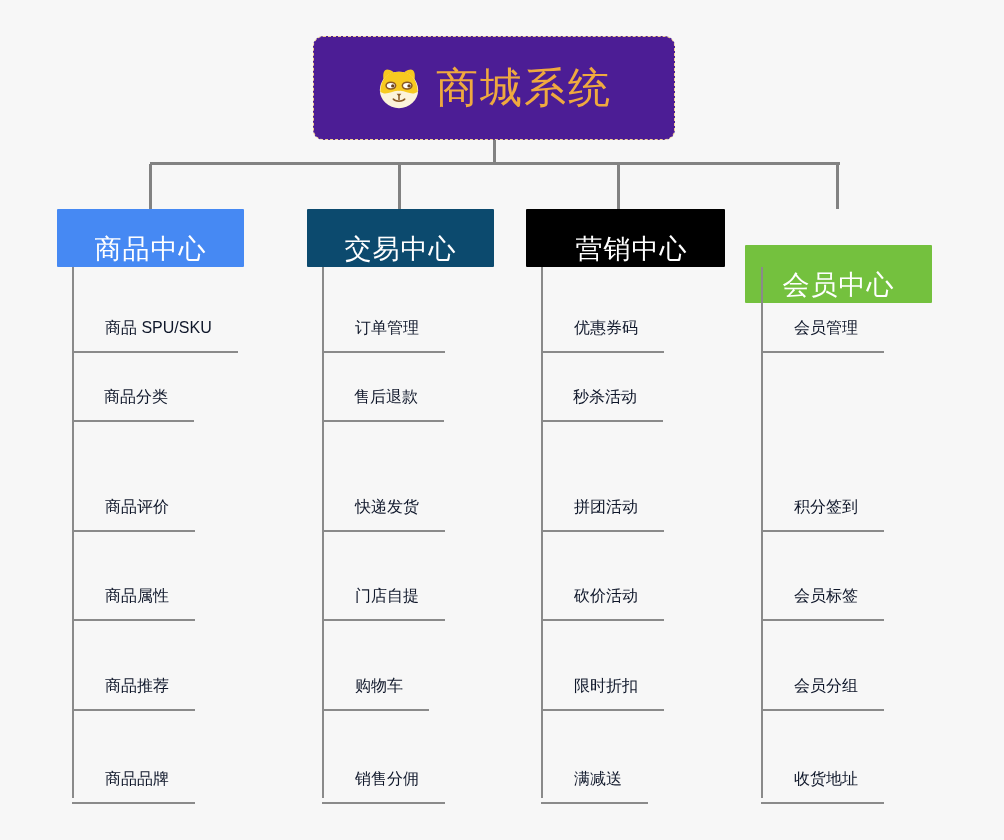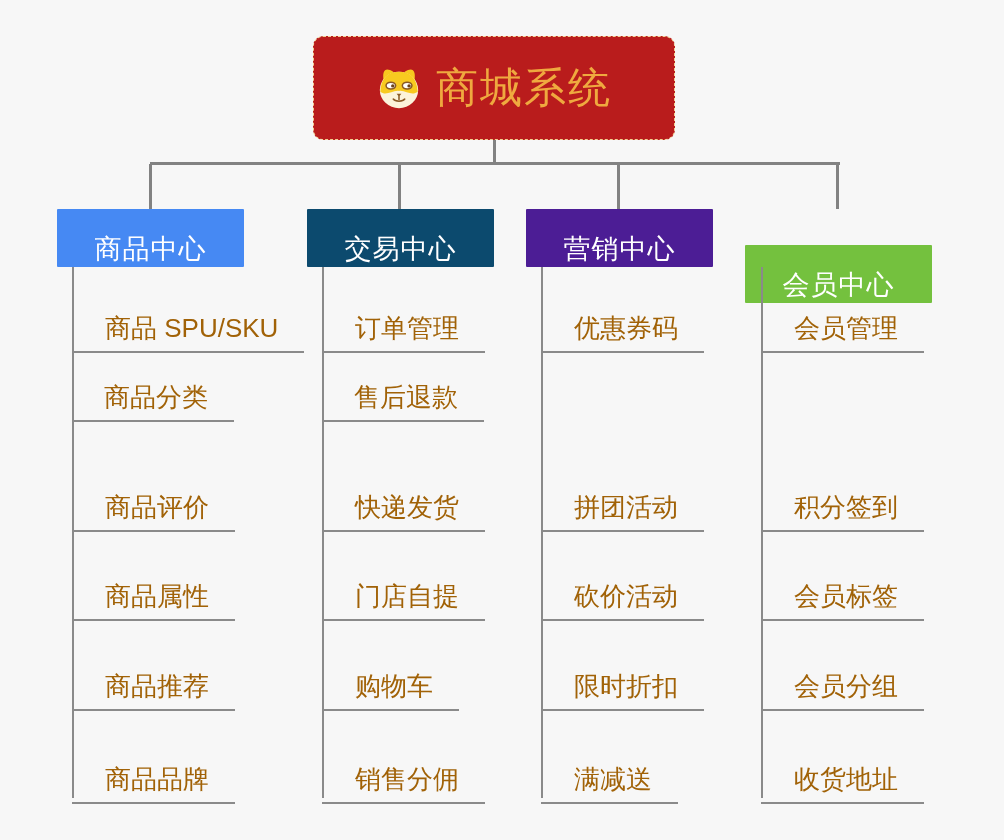--- a/index.html
+++ b/index.html
@@ -7,21 +7,21 @@
     width:1004px;height:840px;
     background:#F7F7F7;
     font-family:"Liberation Sans","DejaVu Sans",sans-serif;
     overflow:hidden;
   }
   .canvas{position:relative;width:1004px;height:840px;}
 
   
   .root-node{
     position:absolute;left:313px;top:36px;width:362px;height:104px;
-    background:#b91c1c;border:1px dashed #F3D193;border-radius:10px;
+    background:#4c1d95;border:1px dashed #F3D193;border-radius:10px;
     display:flex;align-items:center;justify-content:center;gap:14px;
     box-sizing:border-box;
   }
   .root-label{font-size:42px;color:#EFA93F;letter-spacing:2px;}
 
   
   .line{position:absolute;background:#828282;}
   .stub{left:493px;top:140px;width:3px;height:23px;}
   .hbar{left:150px;top:162px;width:690px;height:3px;}
   .drop{top:164px;width:3px;height:45px;}
@@ -35,21 +35,21 @@
   }
   .branch-1{left:57px;} .branch-2{left:307px;} .branch-3{left:526px;} .branch-4{left:745px;}
 
   
   .vline{position:absolute;top:267px;width:2px;height:531px;background:#8A8A8A;}
   .vline-1{left:72px;} .vline-2{left:322px;} .vline-3{left:541px;} .vline-4{left:761px;}
 
   
   .leaf{
     position:absolute;
-    font-size:26px;line-height:30px;color:#a16207;
+    font-size:16px;line-height:30px;color:#0f172a;
     padding:0 26px 8px 33px;
     border-bottom:2px solid #8A8A8A;
     white-space:nowrap;cursor:default;
   }
   .col-1{left:72px;} .col-2{left:322px;} .col-3{left:541px;} .col-4{left:761px;text-align:right;}
   .row-1{top:313px;} .row-2{top:382px;padding-left:32px;} .row-3{top:492px;}
   .row-4{top:581px;} .row-5{top:671px;} .row-6{top:764px;}
 </style>
 </head>
 <body>
@@ -80,21 +80,21 @@
   <div class="line drop drop-2"></div>
   <div class="line drop drop-3"></div>
   <div class="line drop drop-4"></div>
 
   <div class="branch branch-1" style="background: rgb(70, 137, 243);">
     <span>商品中心</span>
   </div>
   <div class="branch branch-2" style="background: #0c4a6e;">
     <span>交易中心</span>
   </div>
-  <div class="branch branch-3" style="background: #4c1d95;">
+  <div class="branch branch-3" style="background: #000000; padding-left: 12px;">
     <span>营销中心</span>
   </div>
   <div class="branch branch-4" style="background: rgb(116, 193, 62); margin-top: 36px;">
     <span>会员中心</span>
   </div>
 
   <div class="vline vline-1"></div>
   <div class="vline vline-2"></div>
   <div class="vline vline-3"></div>
   <div class="vline vline-4"></div>
@@ -107,20 +107,21 @@
   <div class="leaf col-1 row-6">商品品牌</div>
 
   <div class="leaf col-2 row-1">订单管理</div>
   <div class="leaf col-2 row-2">售后退款</div>
   <div class="leaf col-2 row-3">快递发货</div>
   <div class="leaf col-2 row-4">门店自提</div>
   <div class="leaf col-2 row-5">购物车</div>
   <div class="leaf col-2 row-6">销售分佣</div>
 
   <div class="leaf col-3 row-1">优惠券码</div>
+  <div class="leaf col-3 row-2">秒杀活动</div>
   <div class="leaf col-3 row-3">拼团活动</div>
   <div class="leaf col-3 row-4">砍价活动</div>
   <div class="leaf col-3 row-5">限时折扣</div>
   <div class="leaf col-3 row-6">满减送</div>
 
   <div class="leaf col-4 row-1">会员管理</div>
   <div class="leaf col-4 row-3">积分签到</div>
   <div class="leaf col-4 row-4">会员标签</div>
   <div class="leaf col-4 row-5">会员分组</div>
   <div class="leaf col-4 row-6">收货地址</div>

